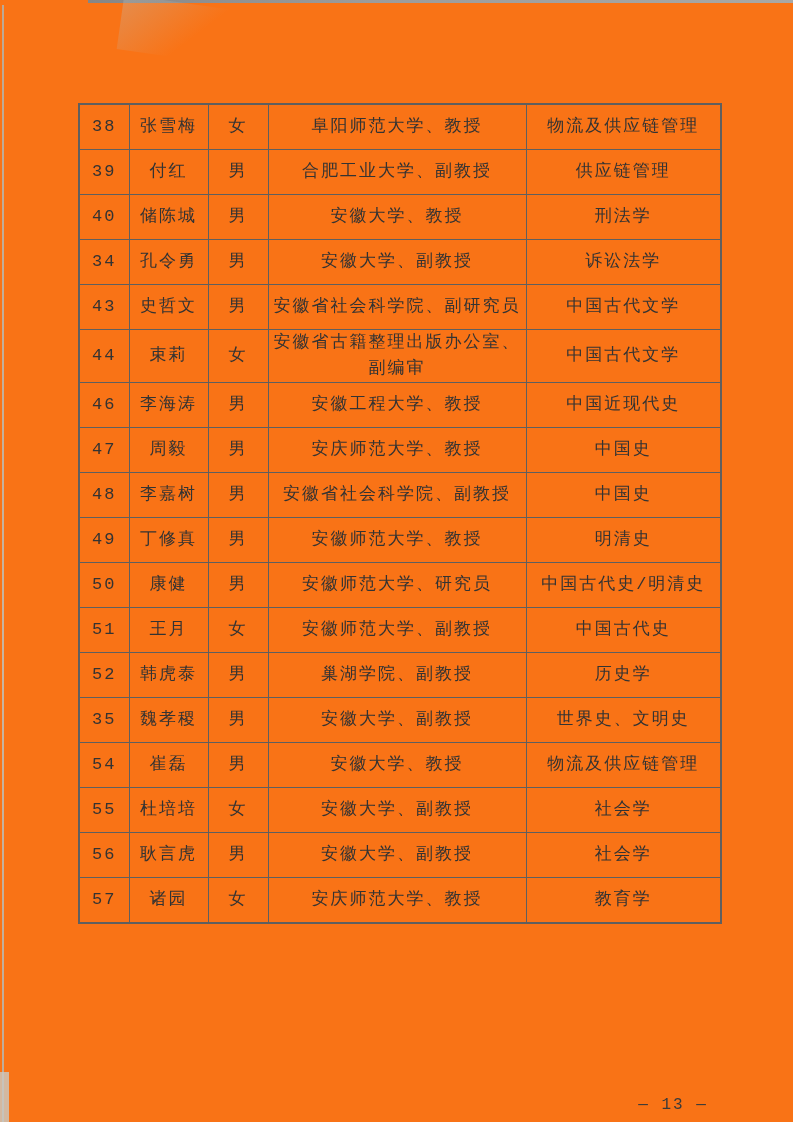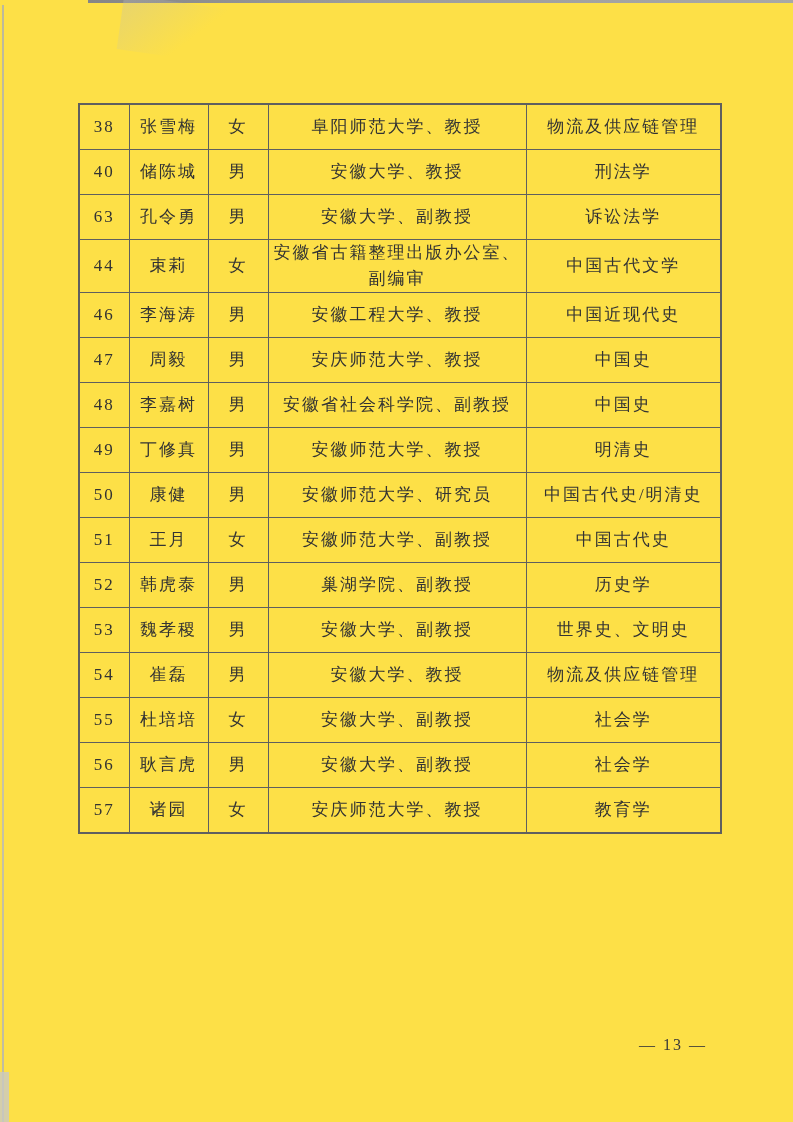--- a/index.html
+++ b/index.html
@@ -84,32 +84,32 @@
     font-size: 17px;
   }
   td.col-affiliation {
     white-space: pre-line;
     padding: 4px 2px;
   }
   
   .page-number {
     position: absolute;
     left: 618px;
-    top: 1036px;
+    top: 1096px;
     width: 110px;
     text-align: center;
     font-size: 16px;
     letter-spacing: 2px;
     color: #3a3a3a;
   }
 </style>
 </head>
 <body>
 
-<div class="page" style="background: #fde047; color: rgb(51, 51, 51);">
+<div class="page" style="background: #f97316; color: rgb(51, 51, 51); font-family: Liberation Mono, monospace;">
 
   <div class="scan-strip-top"></div>
   <div class="scan-line-left"></div>
   <div class="scan-patch-bottom-left"></div>
   <div class="scan-smudge-top-left"></div>
 
   <table class="roster">
     <colgroup>
       <col style="width:50px">
       <col style="width:79px">
@@ -119,32 +119,46 @@
     </colgroup>
     <tbody>
         <tr>
           <td class="col-no">38</td>
           <td class="col-name">张雪梅</td>
           <td class="col-gender">女</td>
           <td class="col-affiliation">阜阳师范大学、教授</td>
           <td class="col-field">物流及供应链管理</td>
         </tr>
         <tr>
+          <td class="col-no">39</td>
+          <td class="col-name">付红</td>
+          <td class="col-gender">男</td>
+          <td class="col-affiliation">合肥工业大学、副教授</td>
+          <td class="col-field">供应链管理</td>
+        </tr>
+        <tr>
           <td class="col-no">40</td>
           <td class="col-name">储陈城</td>
           <td class="col-gender">男</td>
           <td class="col-affiliation">安徽大学、教授</td>
           <td class="col-field">刑法学</td>
         </tr>
         <tr>
-          <td class="col-no">63</td>
+          <td class="col-no">34</td>
           <td class="col-name">孔令勇</td>
           <td class="col-gender">男</td>
           <td class="col-affiliation">安徽大学、副教授</td>
           <td class="col-field">诉讼法学</td>
+        </tr>
+        <tr>
+          <td class="col-no">43</td>
+          <td class="col-name">史哲文</td>
+          <td class="col-gender">男</td>
+          <td class="col-affiliation">安徽省社会科学院、副研究员</td>
+          <td class="col-field">中国古代文学</td>
         </tr>
         <tr>
           <td class="col-no">44</td>
           <td class="col-name">束莉</td>
           <td class="col-gender">女</td>
           <td class="col-affiliation">安徽省古籍整理出版办公室、
 副编审</td>
           <td class="col-field">中国古代文学</td>
         </tr>
         <tr>
@@ -190,21 +204,21 @@
           <td class="col-field">中国古代史</td>
         </tr>
         <tr>
           <td class="col-no">52</td>
           <td class="col-name">韩虎泰</td>
           <td class="col-gender">男</td>
           <td class="col-affiliation">巢湖学院、副教授</td>
           <td class="col-field">历史学</td>
         </tr>
         <tr>
-          <td class="col-no">53</td>
+          <td class="col-no">35</td>
           <td class="col-name">魏孝稷</td>
           <td class="col-gender">男</td>
           <td class="col-affiliation">安徽大学、副教授</td>
           <td class="col-field">世界史、文明史</td>
         </tr>
         <tr>
           <td class="col-no">54</td>
           <td class="col-name">崔磊</td>
           <td class="col-gender">男</td>
           <td class="col-affiliation">安徽大学、教授</td>

